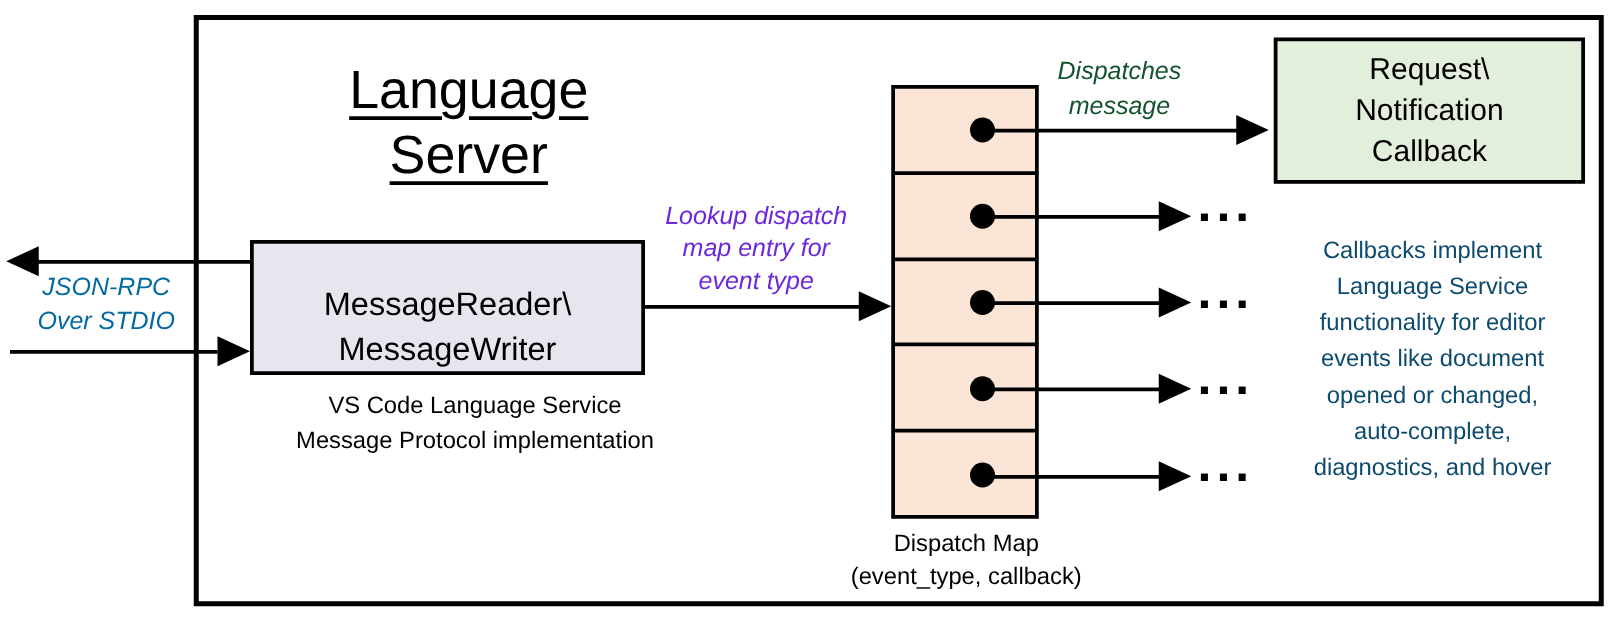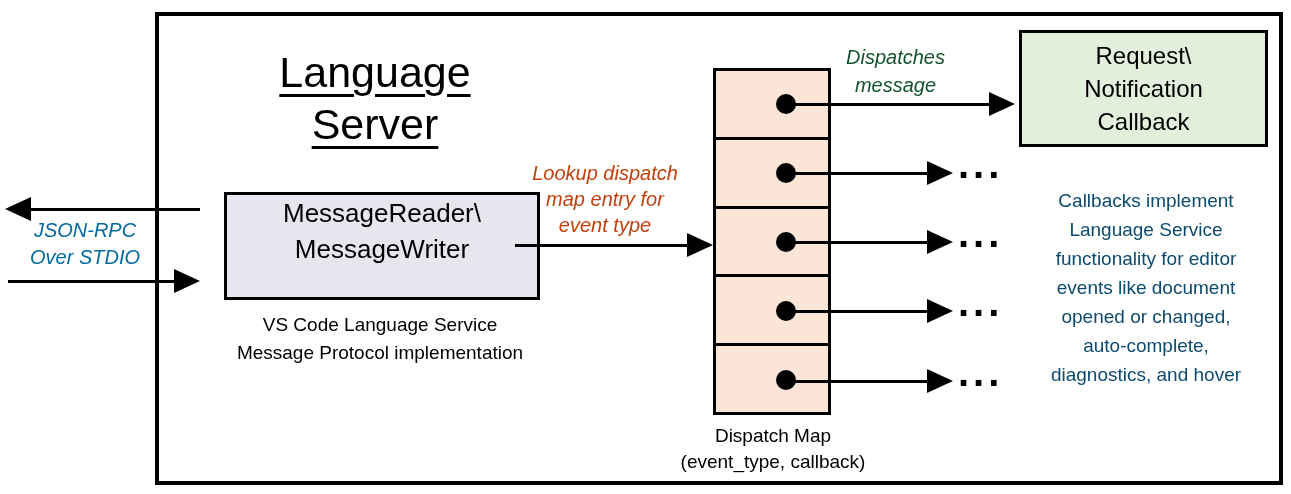--- a/index.html
+++ b/index.html
@@ -45,31 +45,31 @@
 
   .io-label {
     left: 5px; top: 217px; width: 160px;
     font-size: 20px; line-height: 27px; color: #0369a1;
   }
 
   .reader-box {
     left: 200px; top: 192px; width: 316px; height: 108px;
     background: var(--reader-fill, #E7E6EE);
     border: 3px solid var(--line, #000); box-sizing: border-box;
-    display: flex; align-items: flex-start; justify-content: center;
-    font-size: 26px; line-height: 36px; text-align: center; color: #000; margin-left: 24px;
+    display: flex; align-items: flex-end; justify-content: center;
+    font-size: 26px; line-height: 36px; text-align: center; color: #000;
   }
   .reader-caption {
     left: 180px; top: 311px; width: 400px;
     font-size: 19px; line-height: 28px; color: #000;
   }
 
   .lookup-label {
     left: 510px; top: 160px; width: 190px;
-    font-size: 20px; line-height: 26px; color: #c2410c;
+    font-size: 20px; line-height: 26px; color: #6d28d9;
   }
 
   .map-box {
     left: 713px; top: 68px; width: 118px; height: 347px;
     background: var(--map-fill, #FBE5D6);
     border: 3px solid var(--line, #000); box-sizing: border-box;
     display: flex; flex-direction: column;
   }
   .map-cell { flex: 1; box-sizing: border-box; }
   .map-cell + .map-cell { border-top: 3px solid var(--line, #000); }

